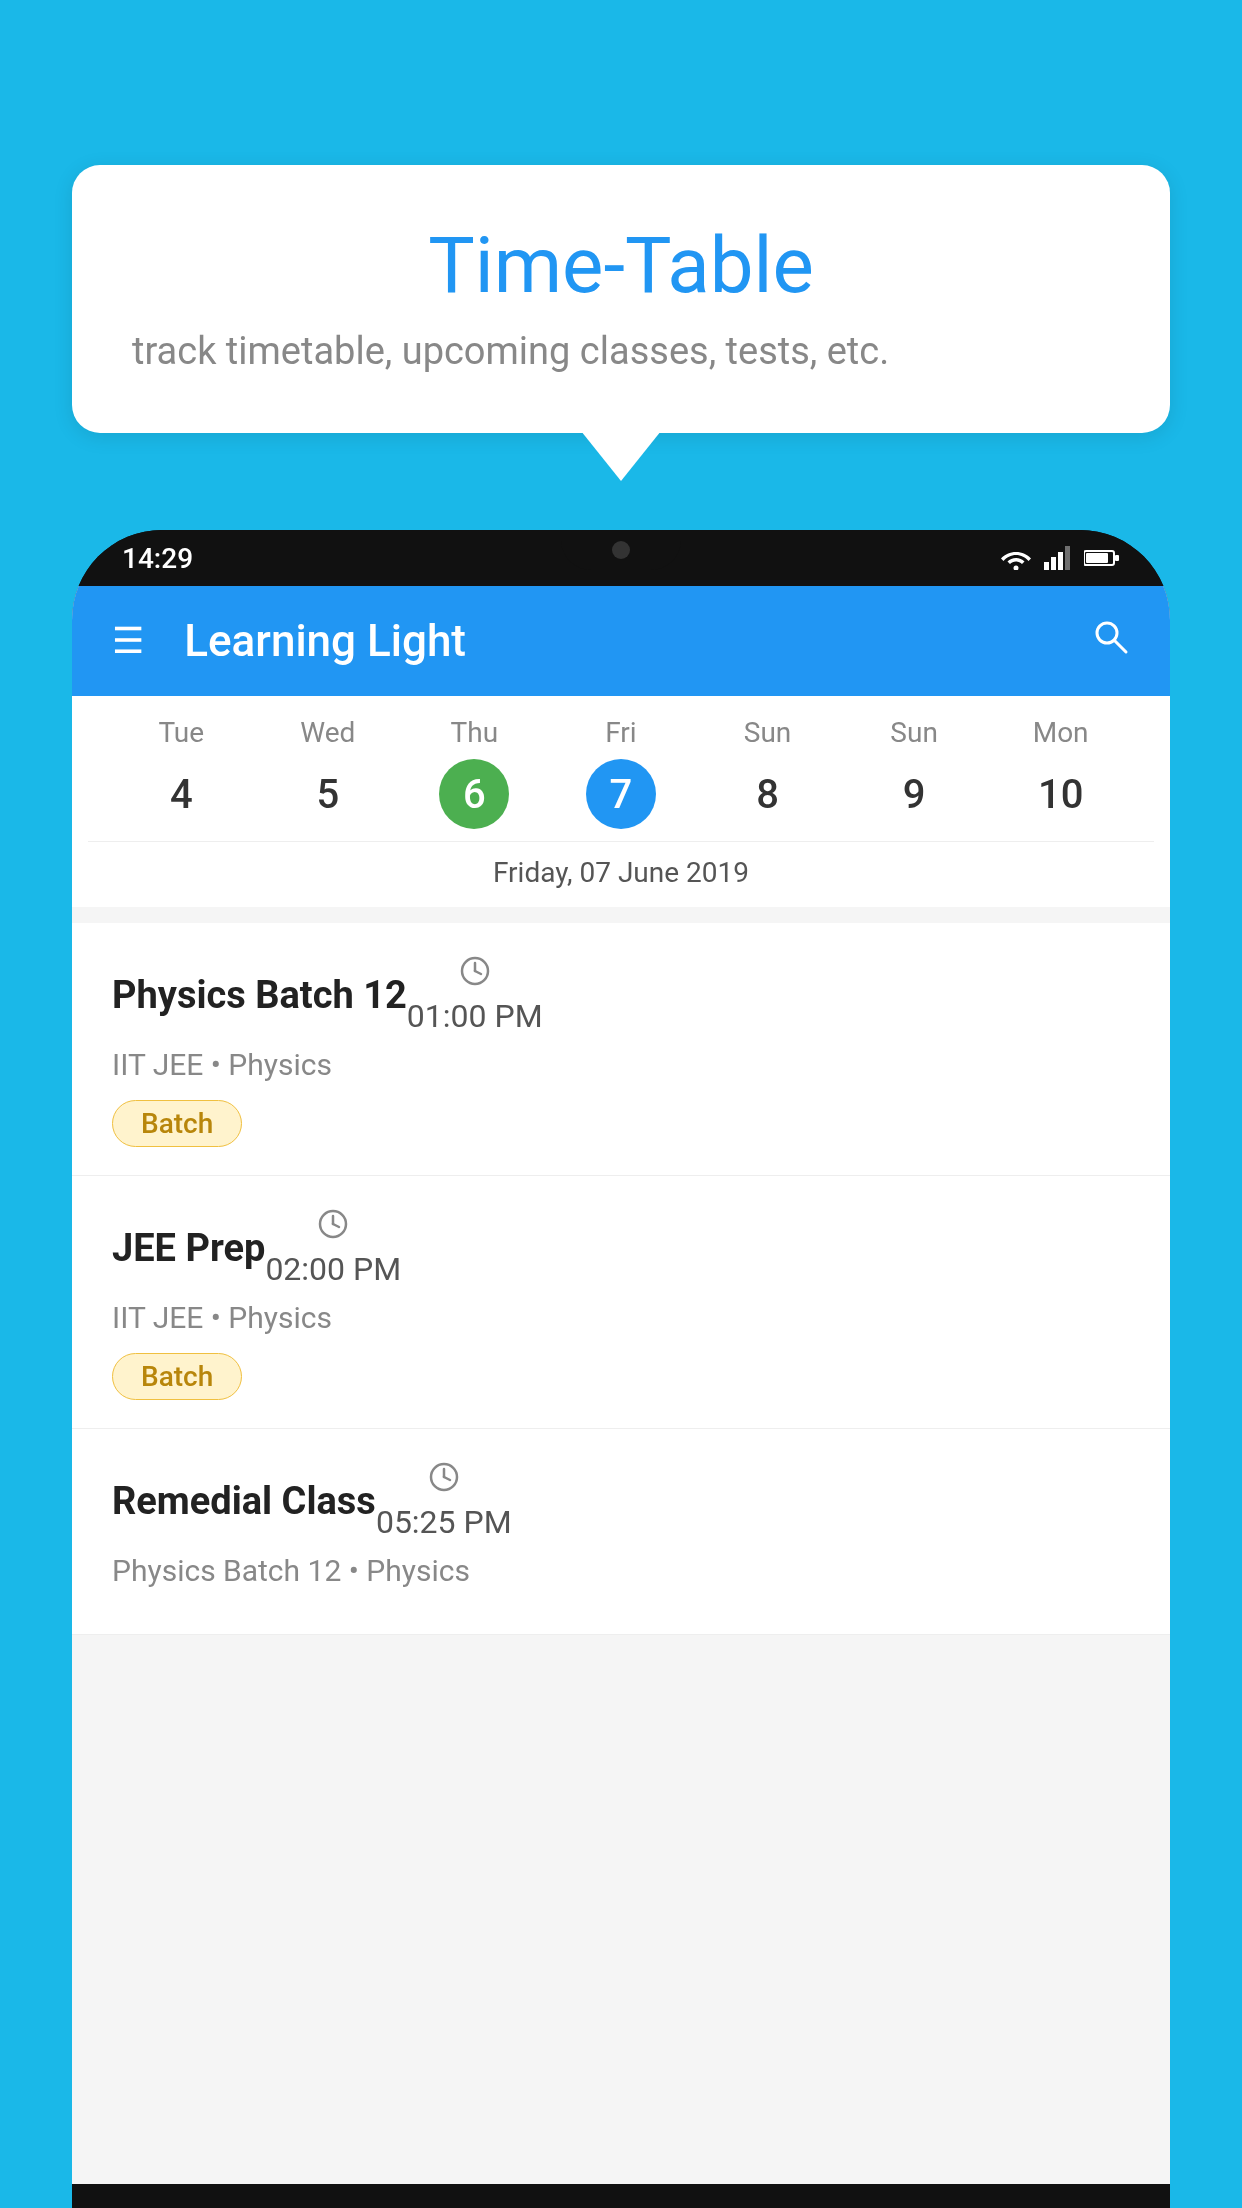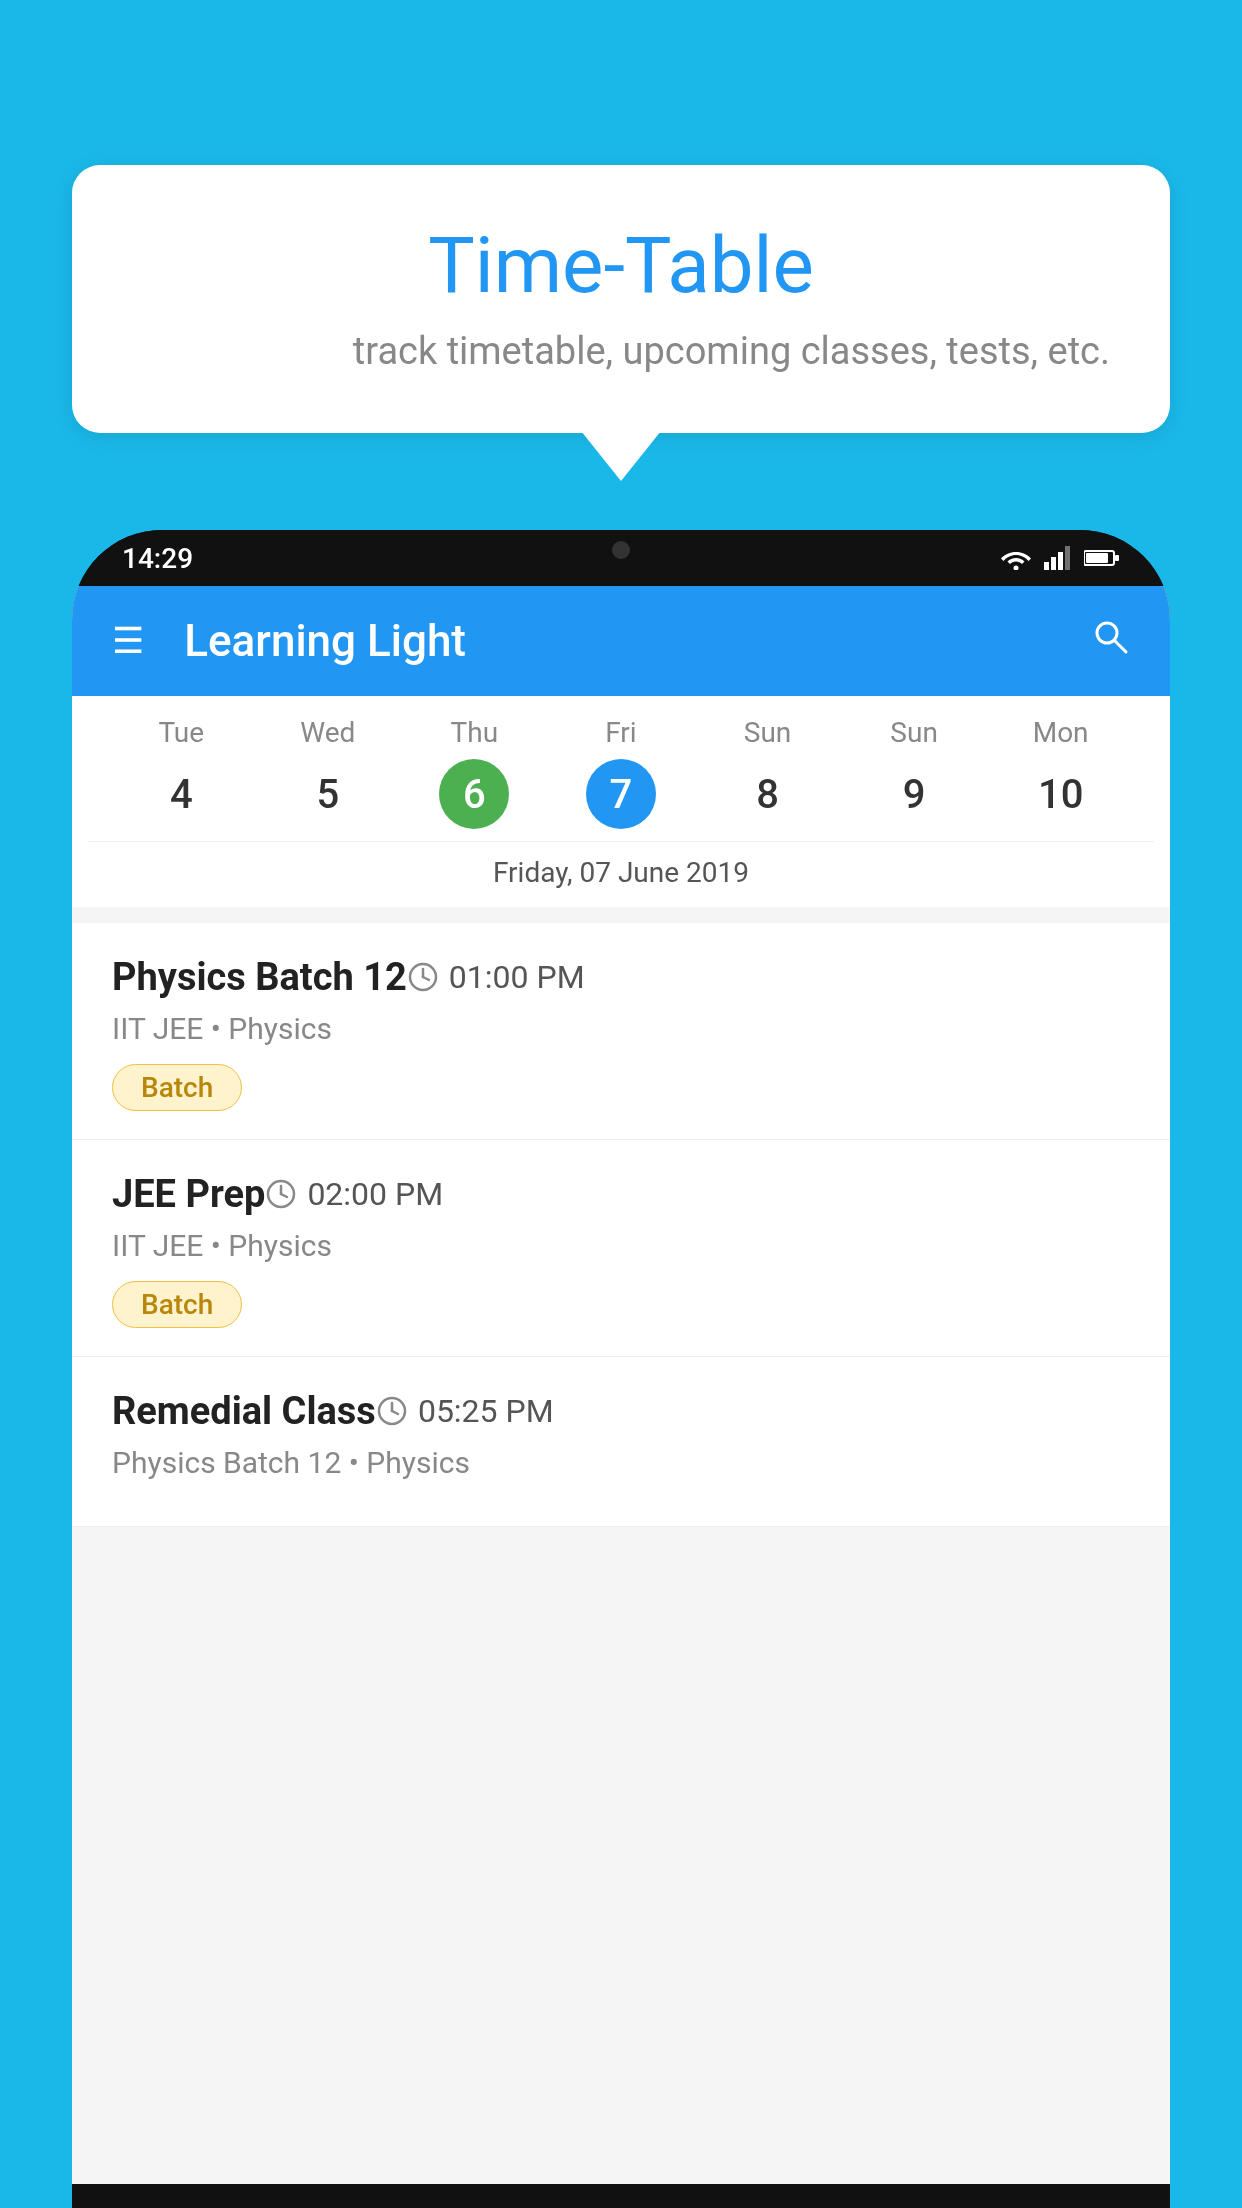--- a/index.html
+++ b/index.html
@@ -39,21 +39,21 @@
     }
 
     .bubble-title {
       text-align: center;
       font-size: 78px;
       font-weight: 400;
       color: #2196F3;
       margin-bottom: 18px;
     }
     .bubble-subtitle {
-      text-align: right;
+      text-align: left;
       font-size: 38px;
       color: #888;
       font-weight: 400;
     }
 
     
     .phone-frame {
       position: absolute;
       top: 530px;
       left: 72px;
@@ -206,20 +206,21 @@
       font-size: 38px;
       font-weight: 700;
       color: #222;
     }
     .schedule-time {
       display: flex;
       align-items: center;
       gap: 10px;
       font-size: 32px;
       color: #555;
+      flex-direction: column;
     }
     .schedule-subtitle {
       font-size: 30px;
       color: #888;
       margin-bottom: 18px;
     }
     .batch-badge {
       display: inline-block;
       background: #FFF3CD;
       color: #B8860B;

